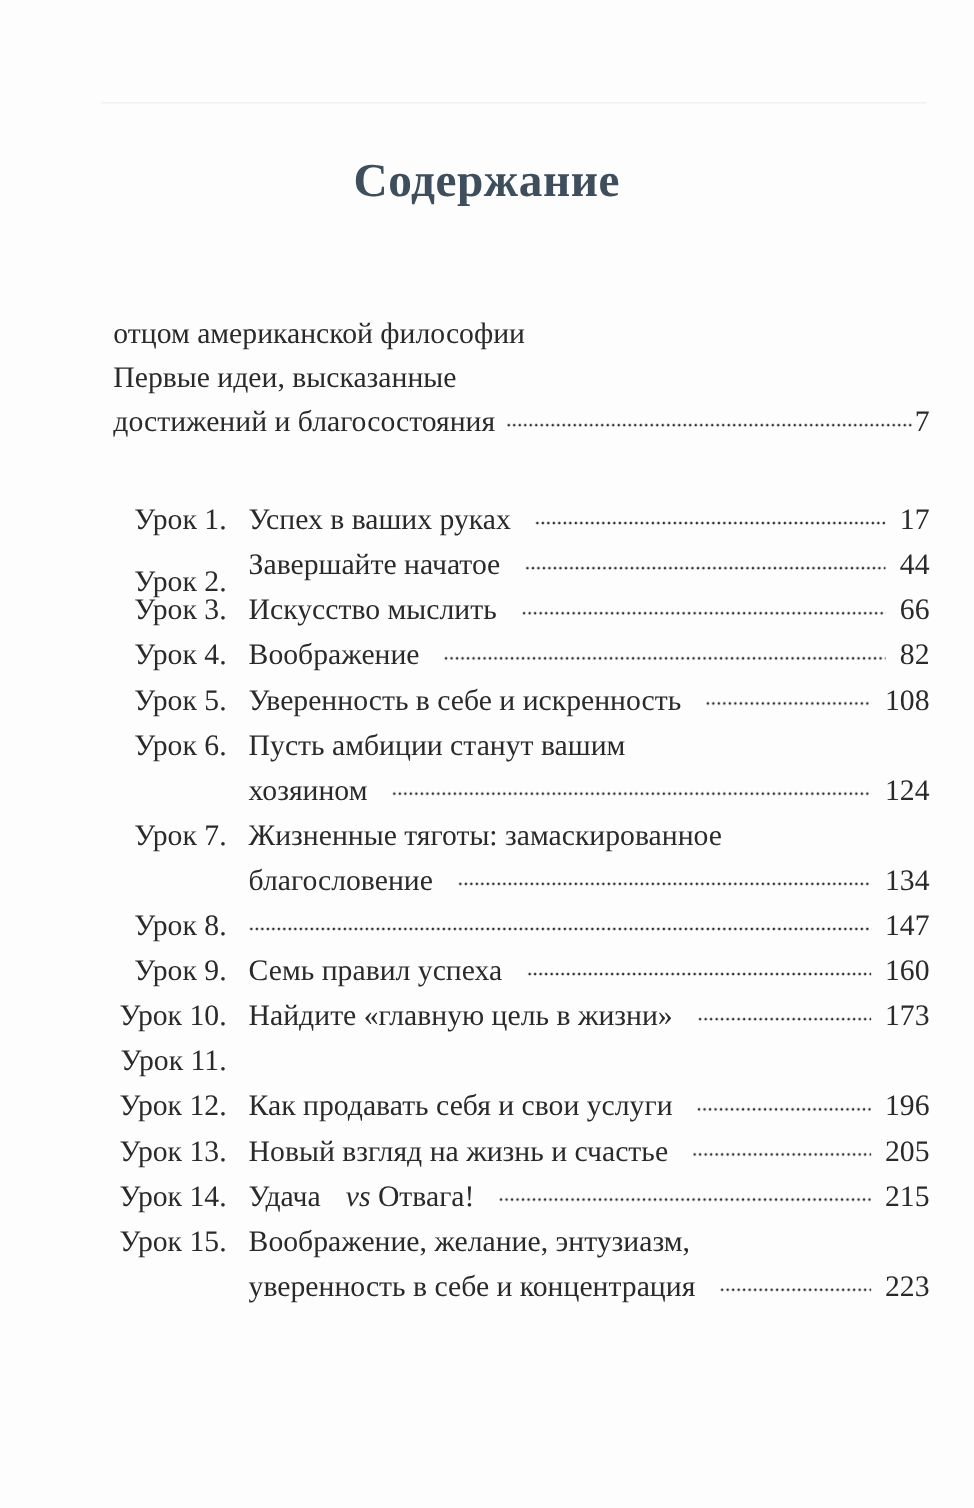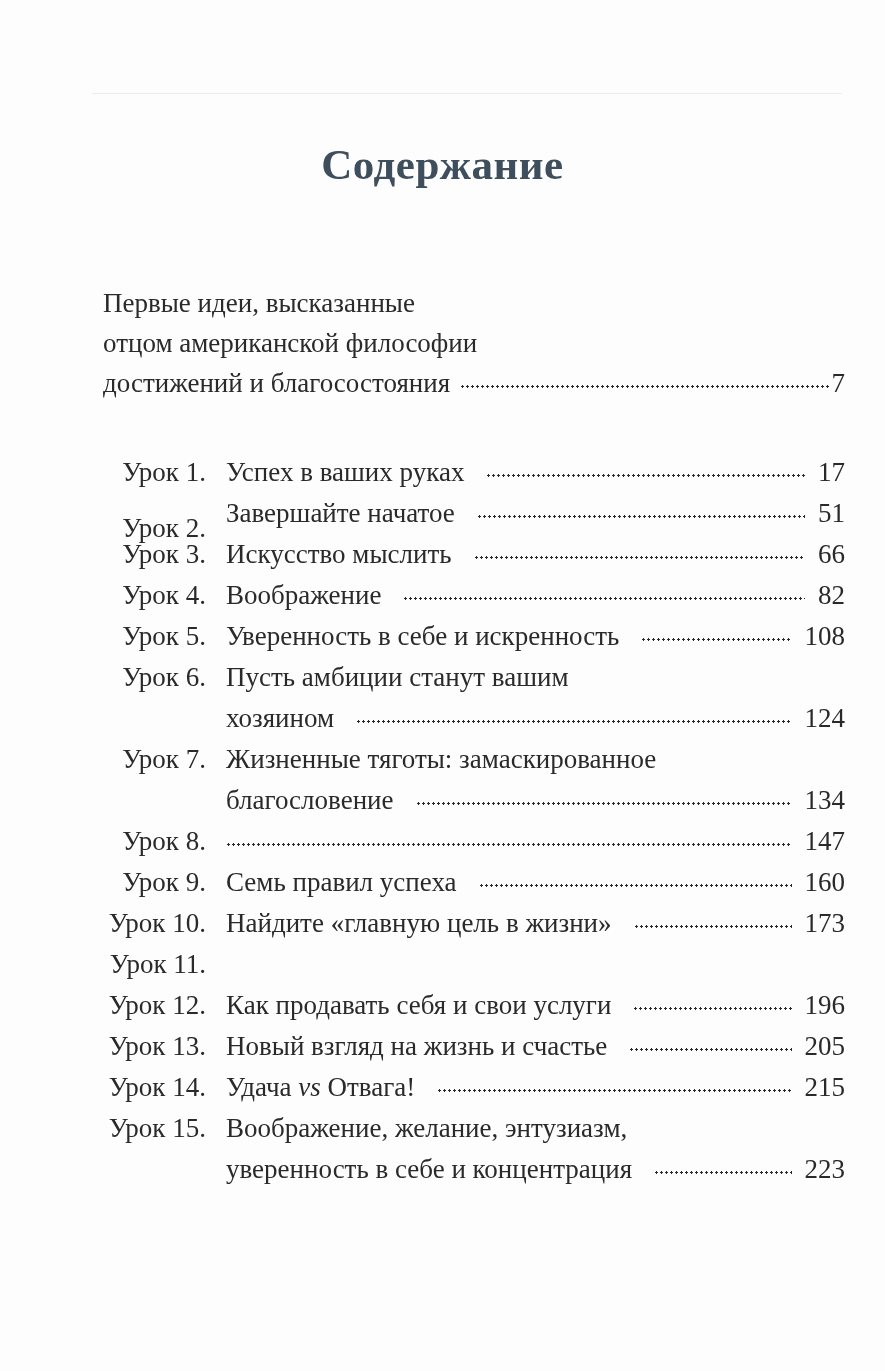--- a/index.html
+++ b/index.html
@@ -103,33 +103,33 @@
       display: block;
       height: 41px;
       line-height: 41px;
       white-space: nowrap;
     }
     .toc-entry .body .leader-line {
       height: 41px;
       line-height: 41px;
       gap: 12px;
     }
-    .em { font-style: italic; }
+    .em { font-style: italic; margin-left: 16px; }
   </style>
 </head>
 <body>
 
 <div class="page">
   <div class="header-ghost"></div>
 
   <h1 class="page-title" style="margin:0;">Содержание</h1>
 
   <div class="intro">
+    <span class="line">отцом американской философии</span>
     <span class="line">Первые идеи, высказанные</span>
-    <span class="line">отцом американской философии</span>
     <div class="leader-line">
       <span class="text">достижений и благосостояния</span>
       <span class="dots"></span>
       <span class="page-num">7</span>
     </div>
   </div>
 
   <div class="toc" id="toc">
       <div class="toc-entry" style="position: absolute; top: 0px; height: 41px;">
         <span class="label" style="top: 0px; line-height: 41px;">Урок 1.</span>
@@ -140,21 +140,21 @@
             <span class="page-num">17</span>
           </div>
         </div>
       </div>
       <div class="toc-entry" style="position: absolute; top: 41px; height: 41px;">
         <span class="label" style="top: 15px; line-height: 41px;">Урок 2.</span>
         <div class="body" style="top: 0px;">
           <div class="leader-line">
             <span class="text">Завершайте начатое</span>
             <span class="dots"></span>
-            <span class="page-num">51</span>
+            <span class="page-num">44</span>
           </div>
         </div>
       </div>
       <div class="toc-entry" style="position: absolute; top: 82px; height: 41px;">
         <span class="label" style="top: 0px; line-height: 41px;">Урок 3.</span>
         <div class="body" style="top: 0px;">
           <div class="leader-line">
             <span class="text">Искусство мыслить</span>
             <span class="dots"></span>
             <span class="page-num">66</span>

